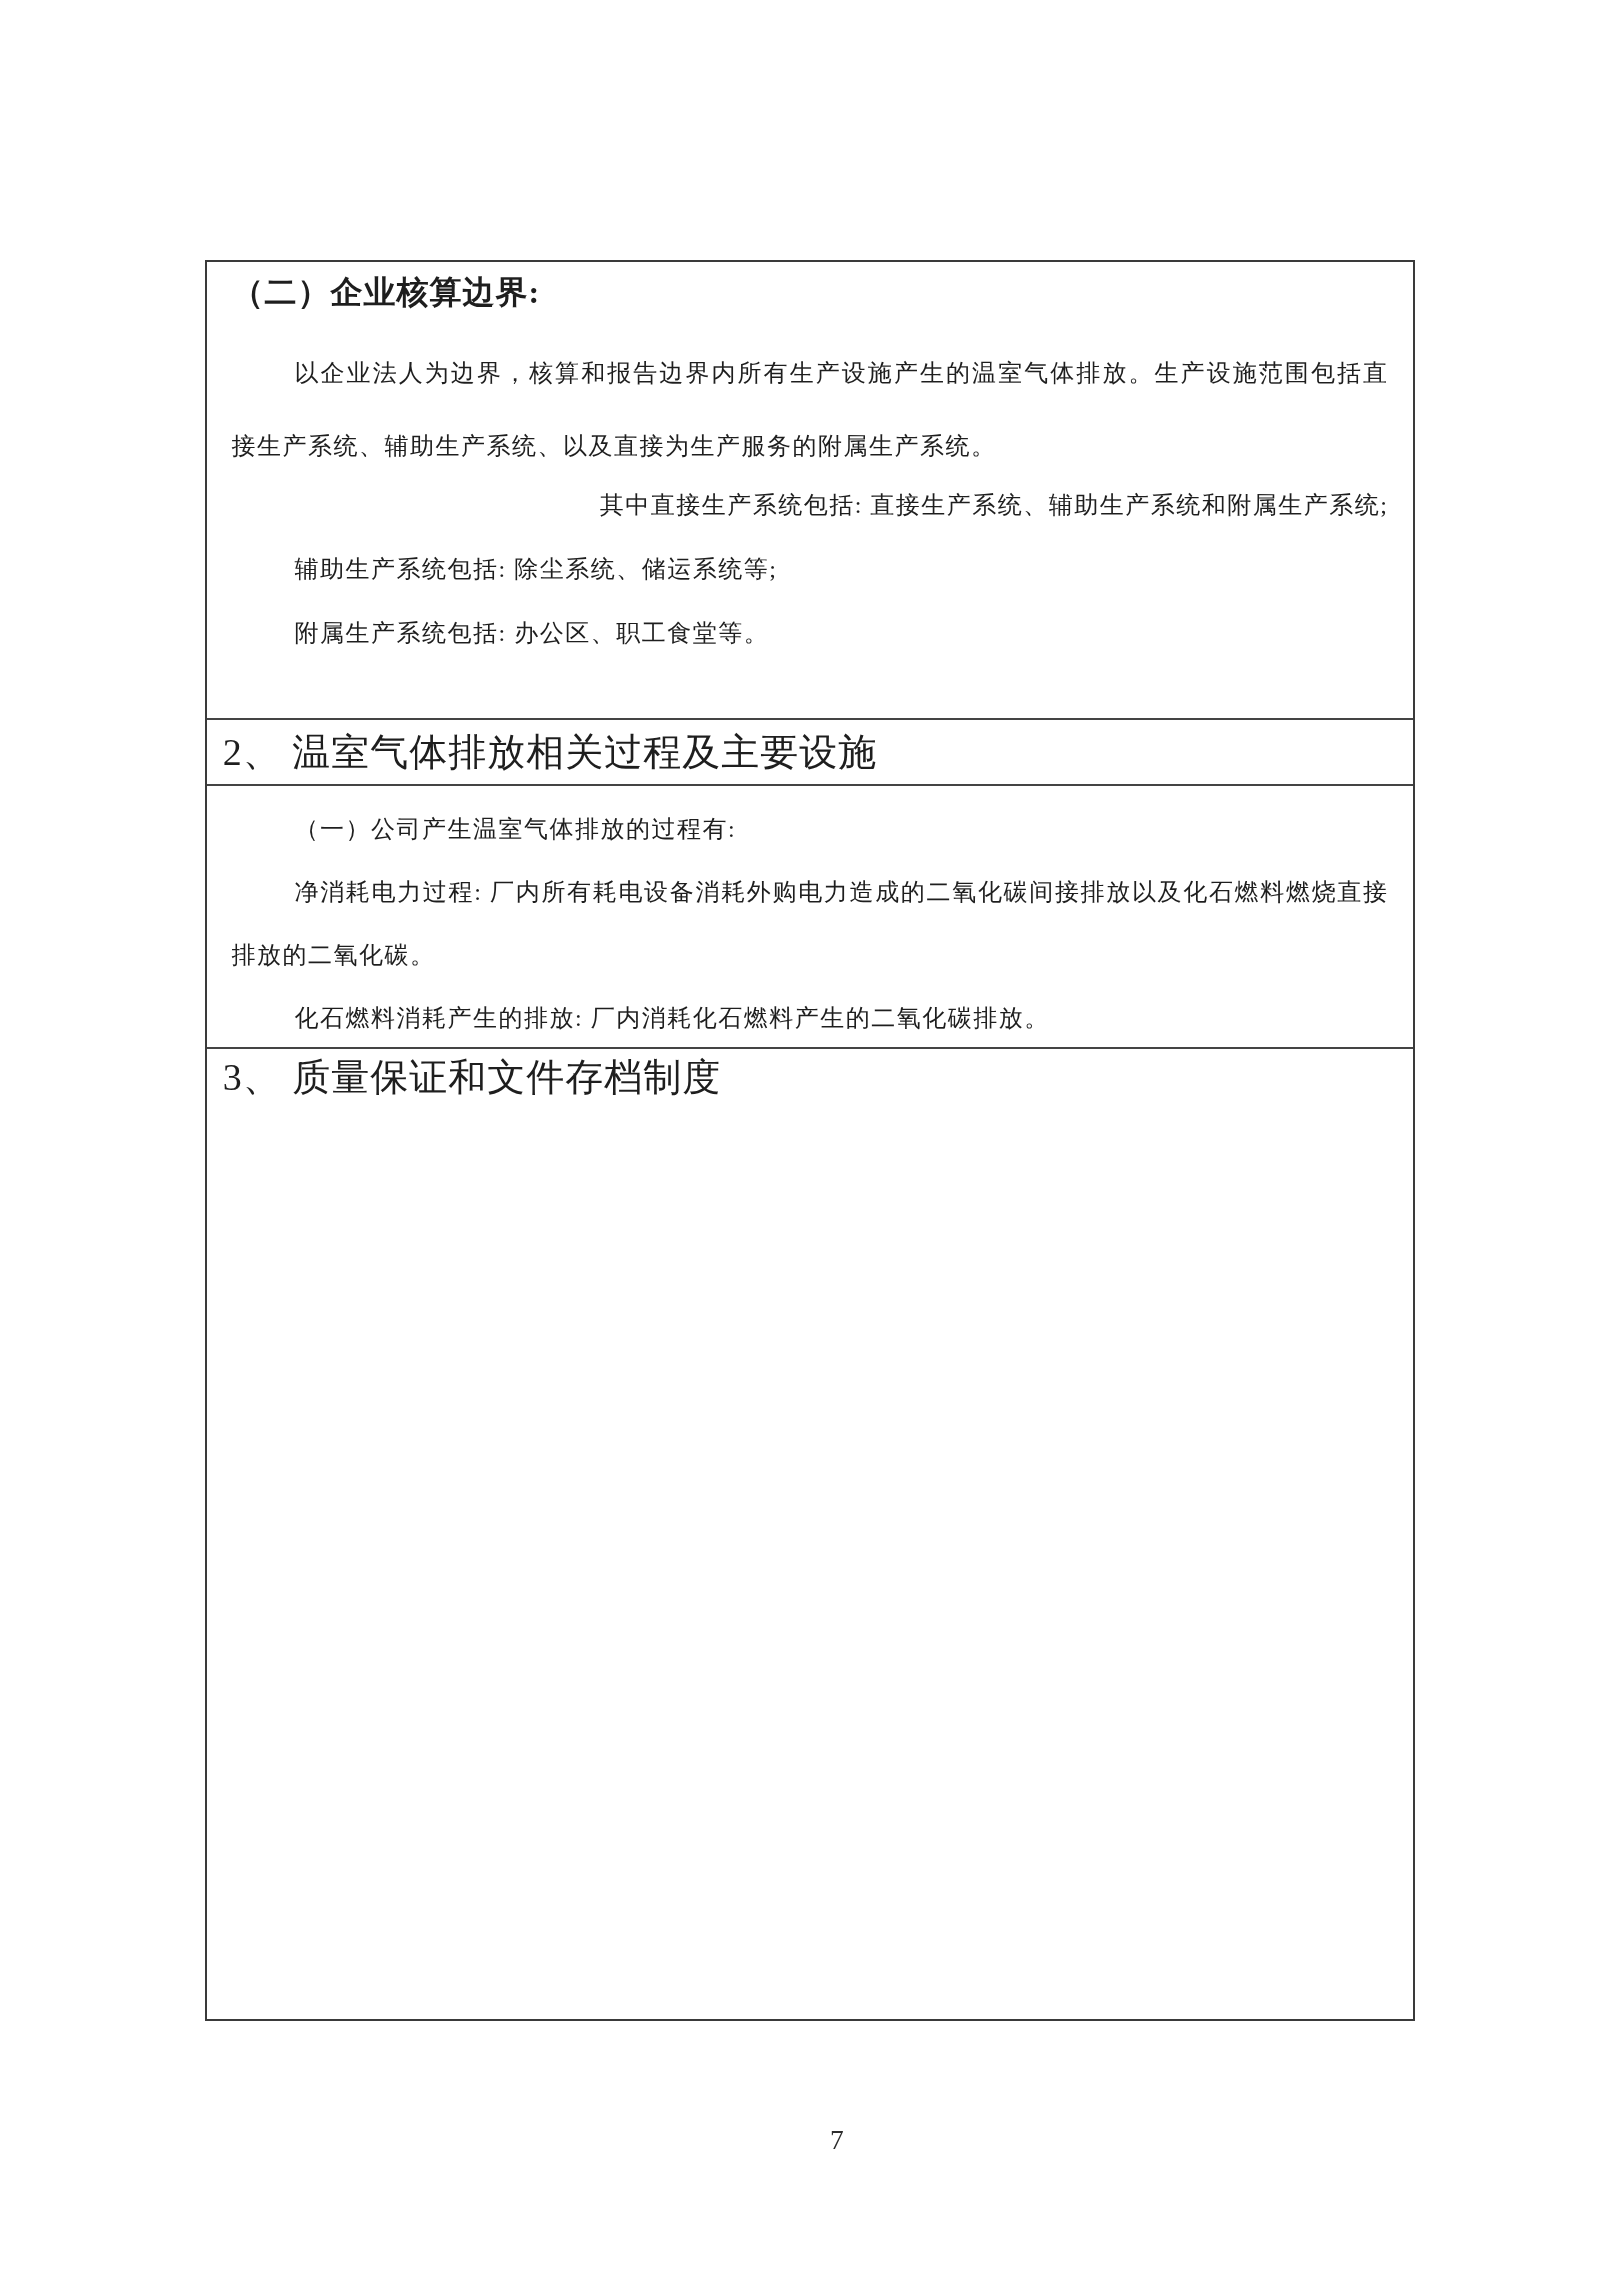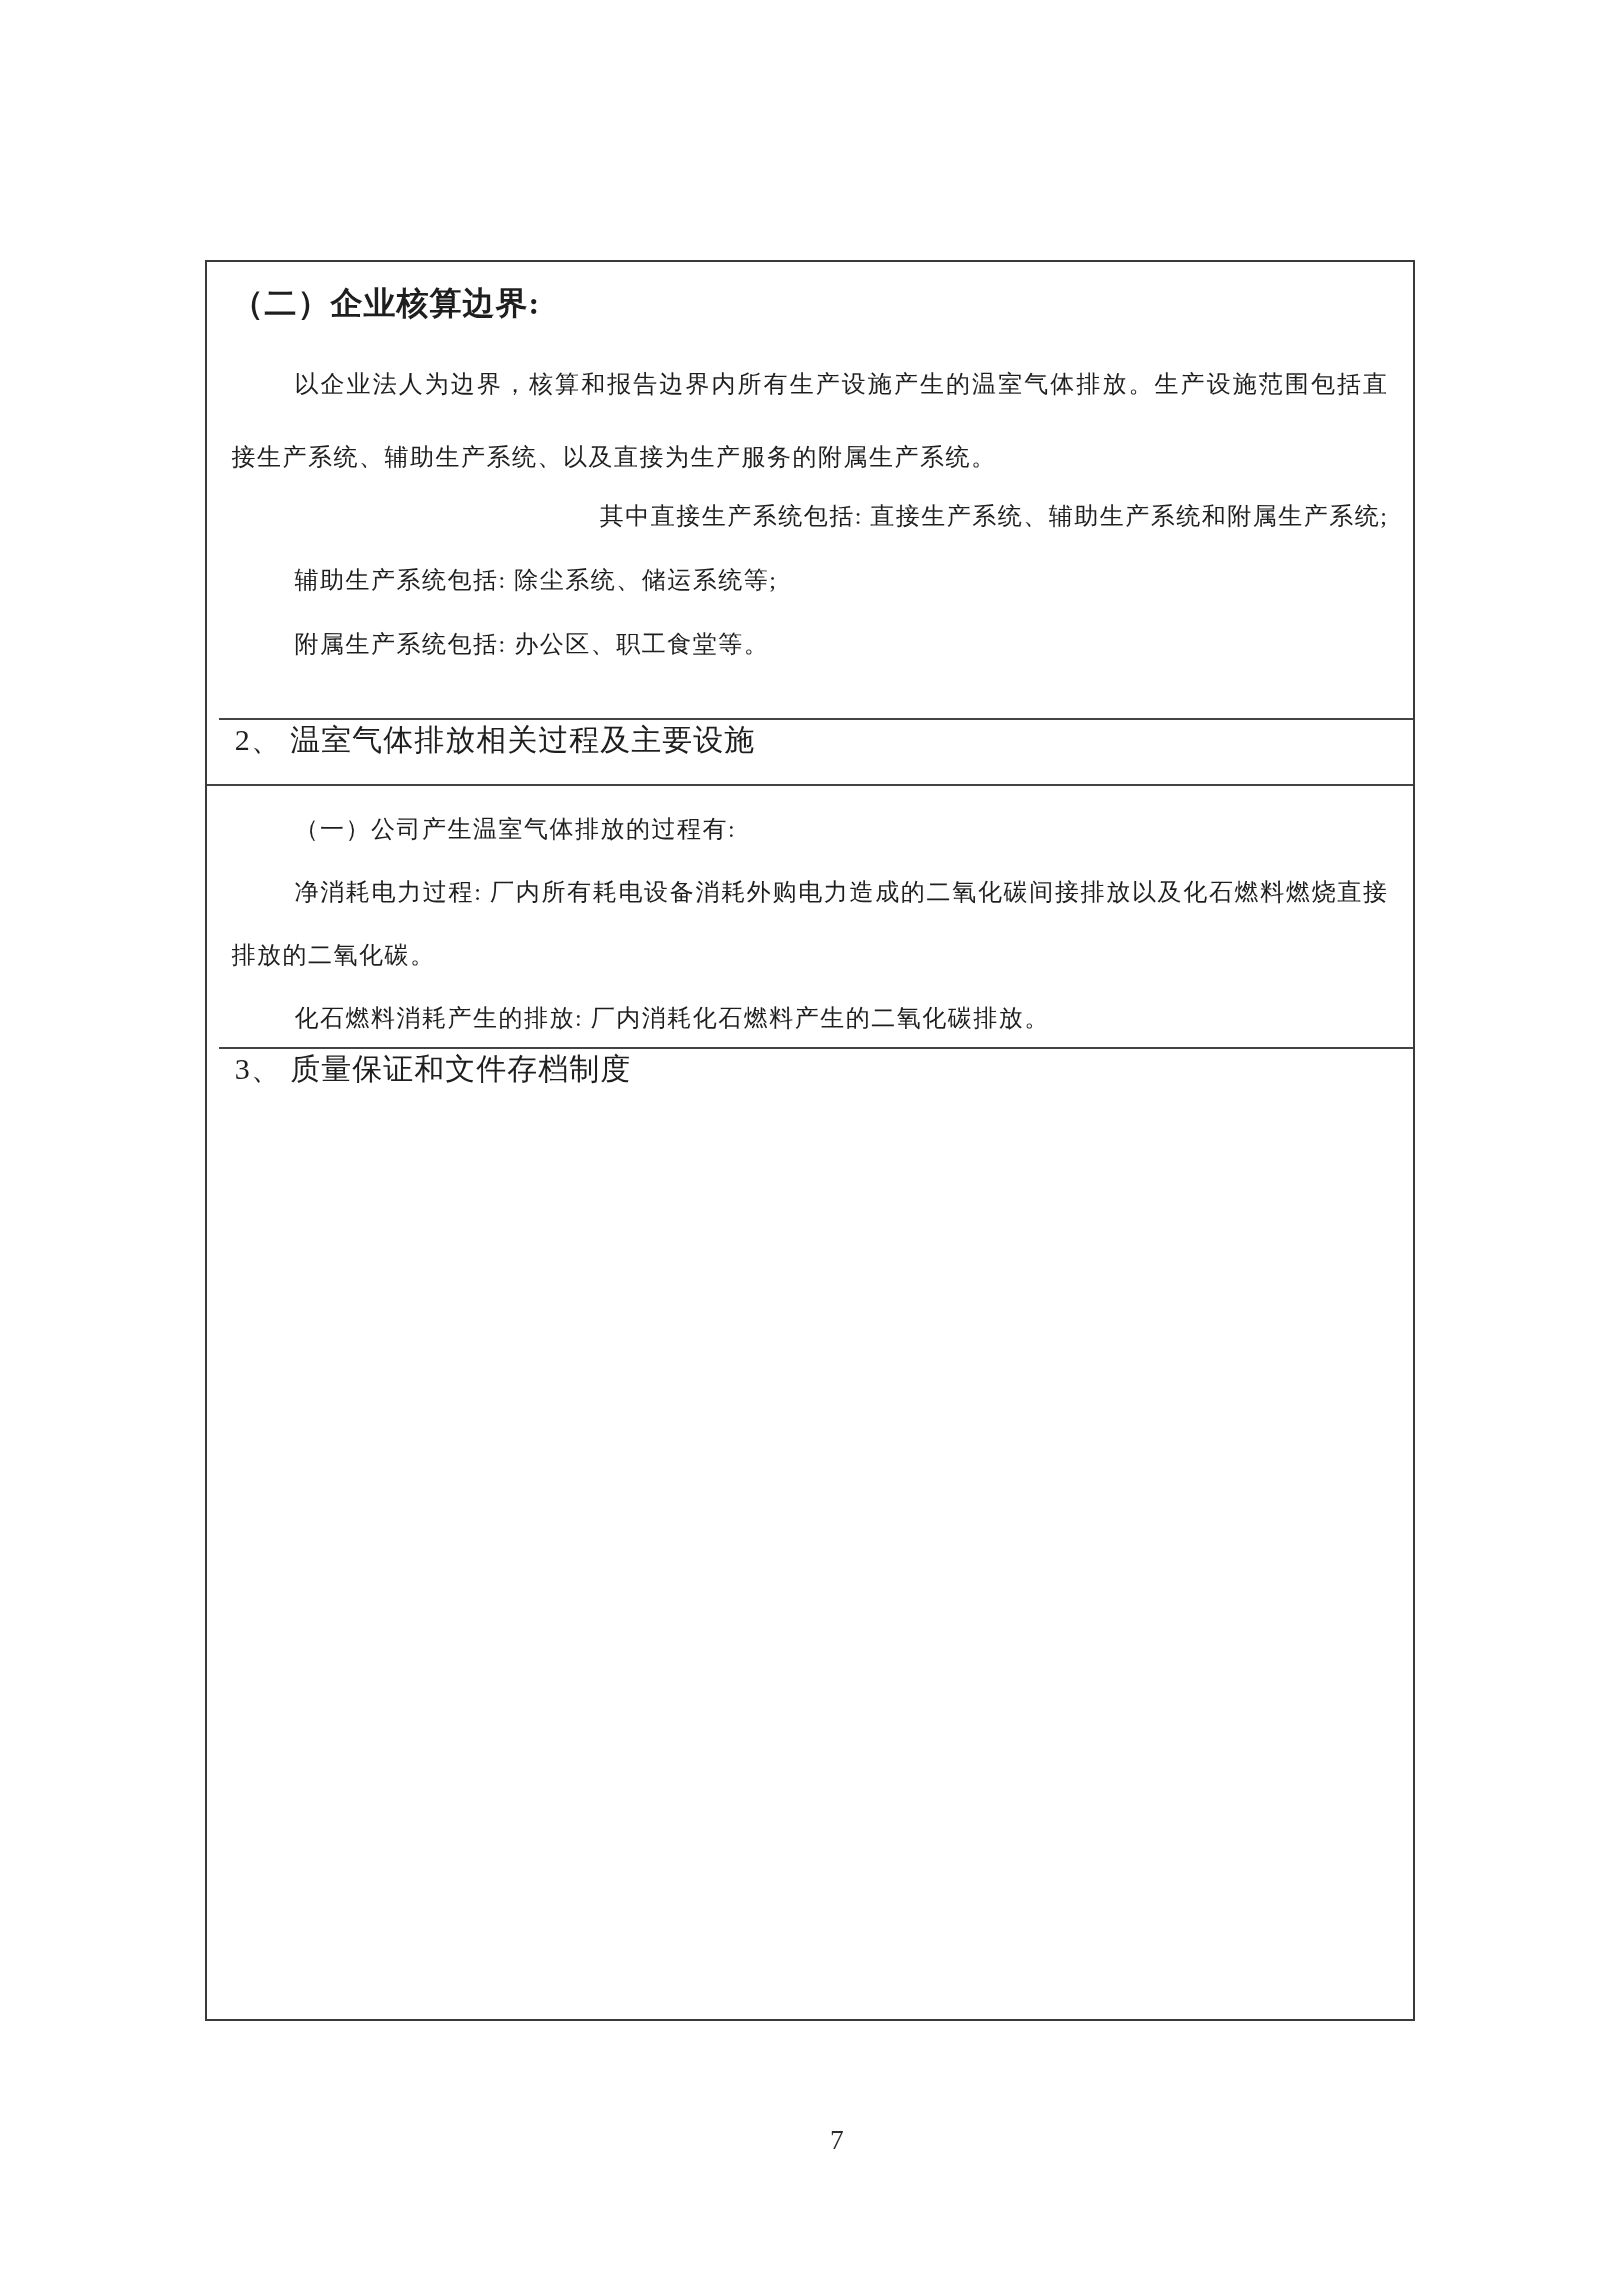--- a/index.html
+++ b/index.html
@@ -28,34 +28,33 @@
     background: #ffffff;
   }
   .trow {
     box-sizing: border-box;
     overflow: visible;
   }
   .trow + .trow {
     border-top: 2px solid #444444;
   }
   .row-section { padding: 0 24.5px; }
-  .row-1 { height: 456px; padding-top: 11px; }
+  .row-1 { height: 456px; padding-top: 0; }
   .row-2 { height: 66px; }
   .row-3 { height: 263px; padding-top: 12px; }
   .row-4 { height: 59px; }
   .row-5 { height: 915px; padding-top: 15.7px; }
 
   .row-header {
     display: flex;
-    align-items: flex-start;
+    align-items: center;
     padding-left: 15.7px;
-    font-size: 30px;
+    font-size: 38px;
     letter-spacing: 1px;
     white-space: nowrap;
-    margin-left: 12px;
   }
 
   .sec-heading {
     margin: 0;
     font-size: 32px;
     font-weight: bold;
     line-height: 61px;
     letter-spacing: 1px;
   }
   p {

